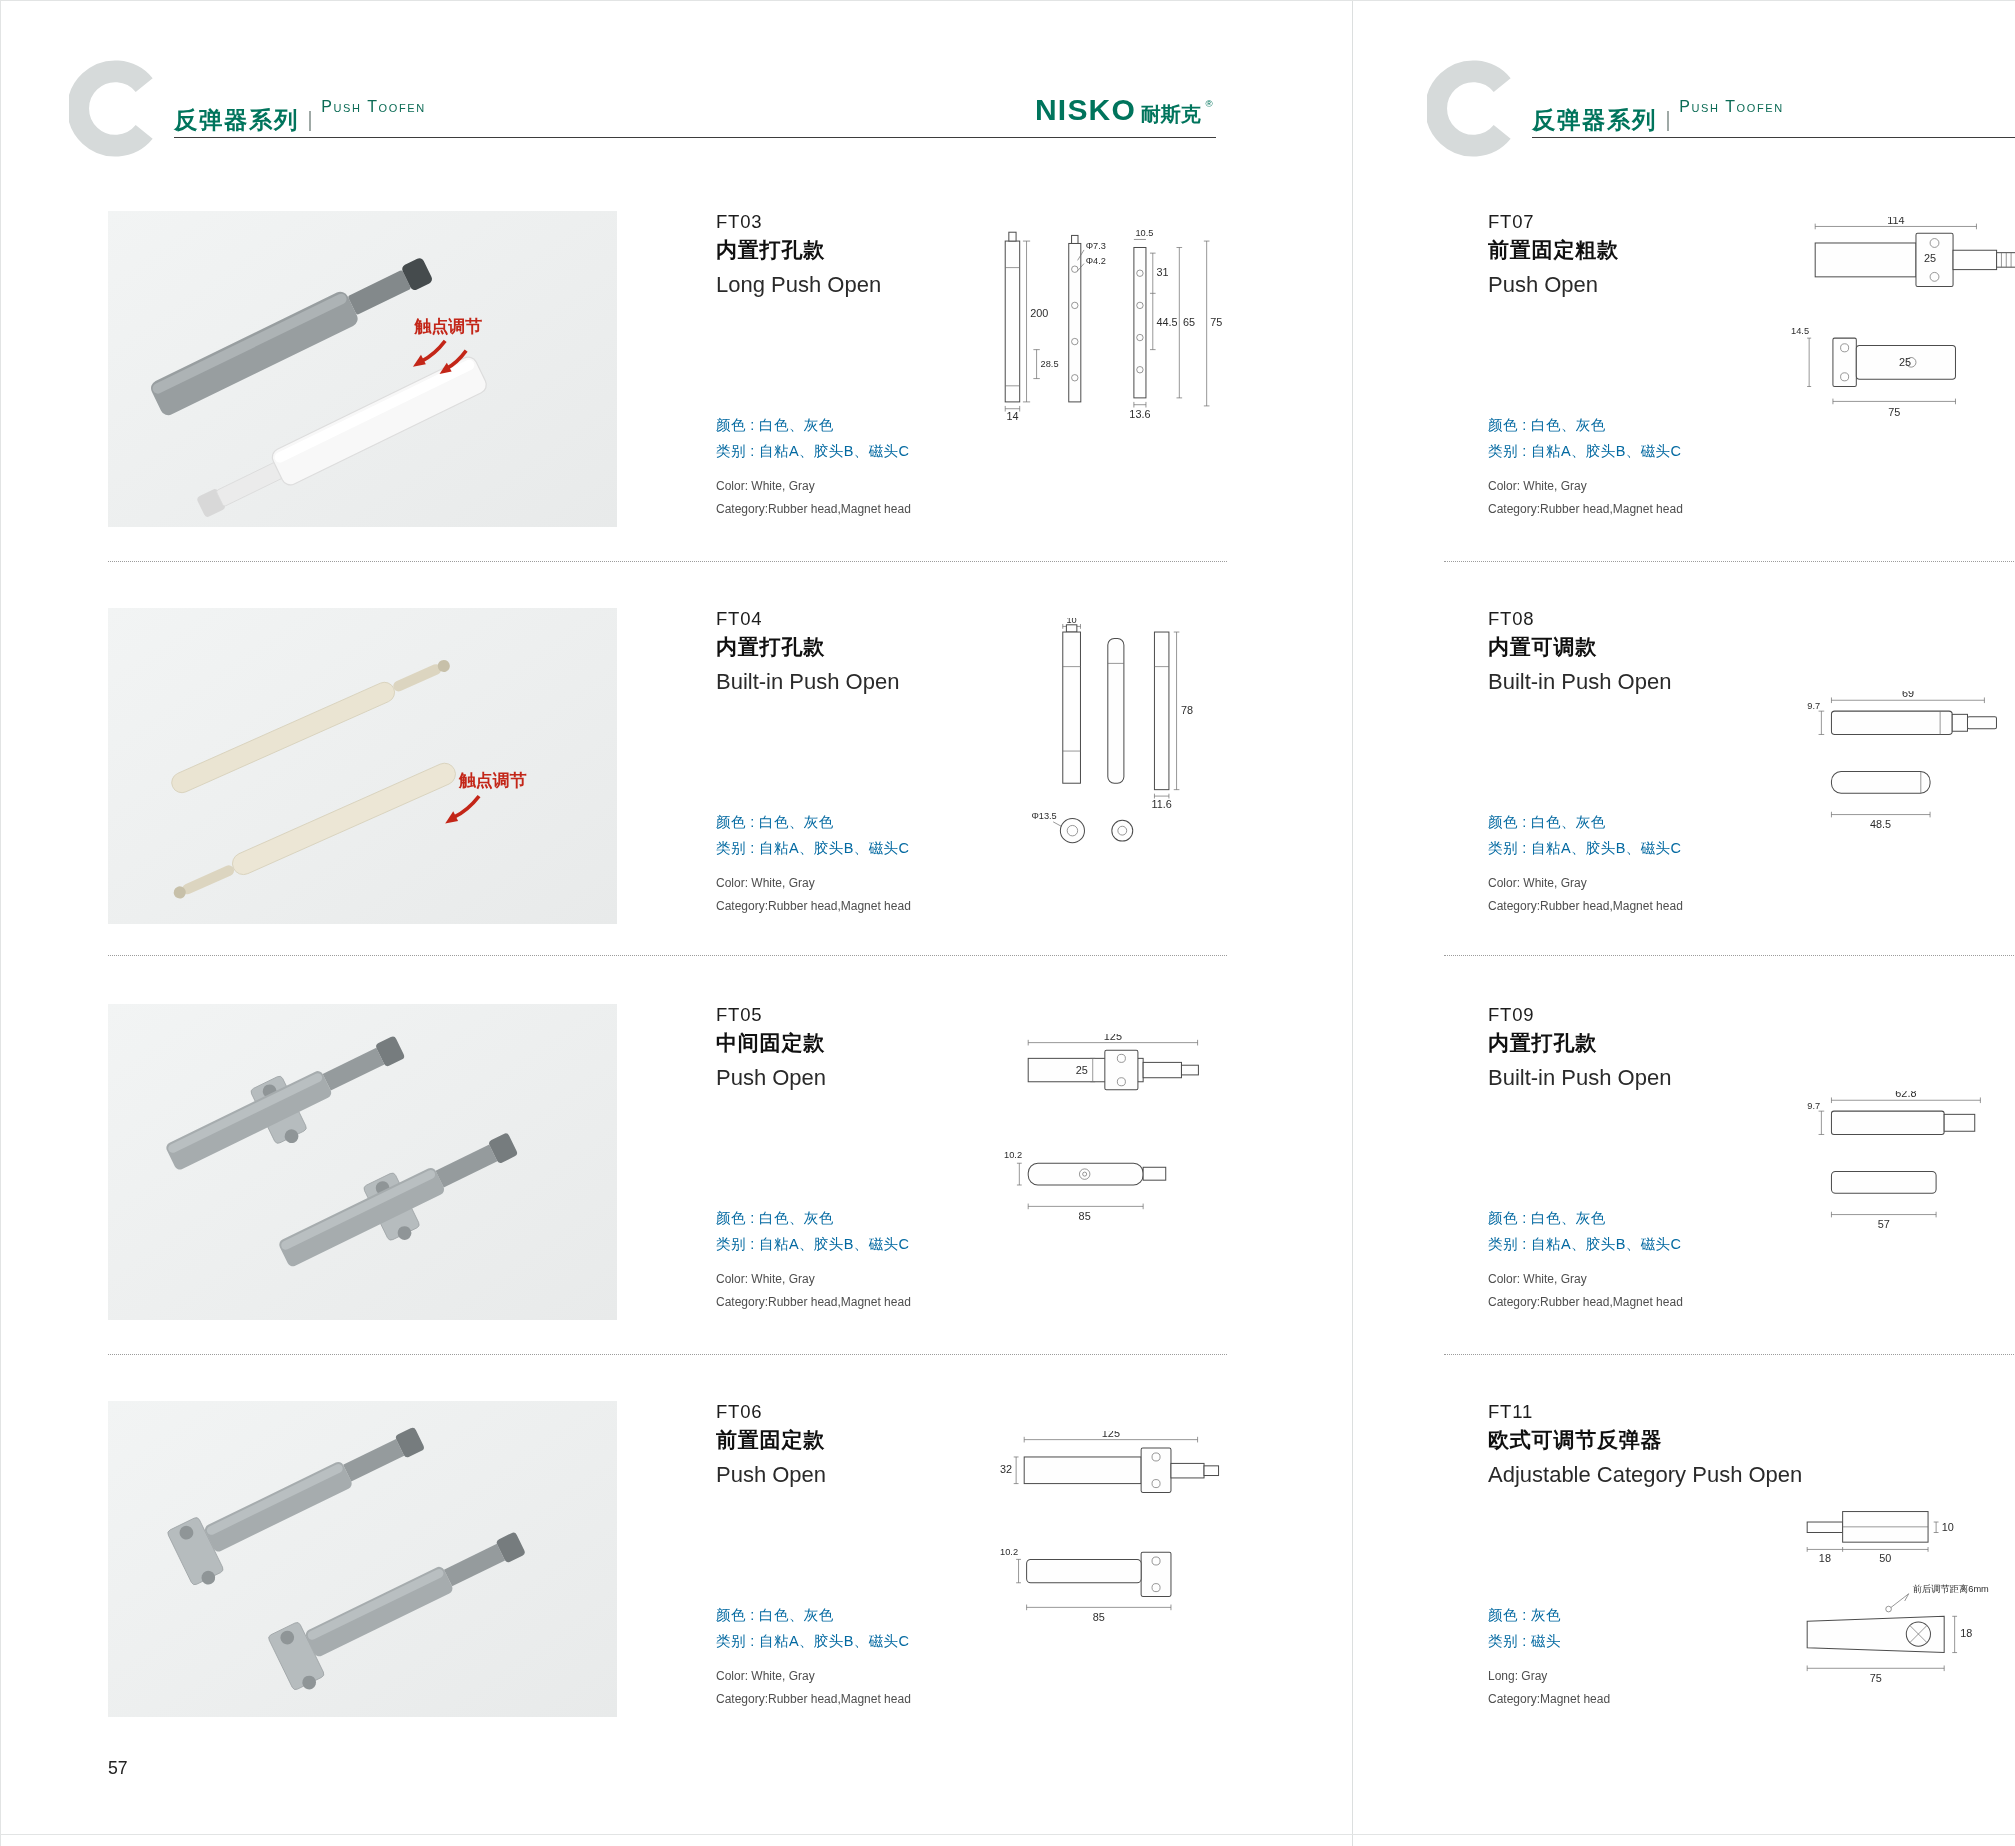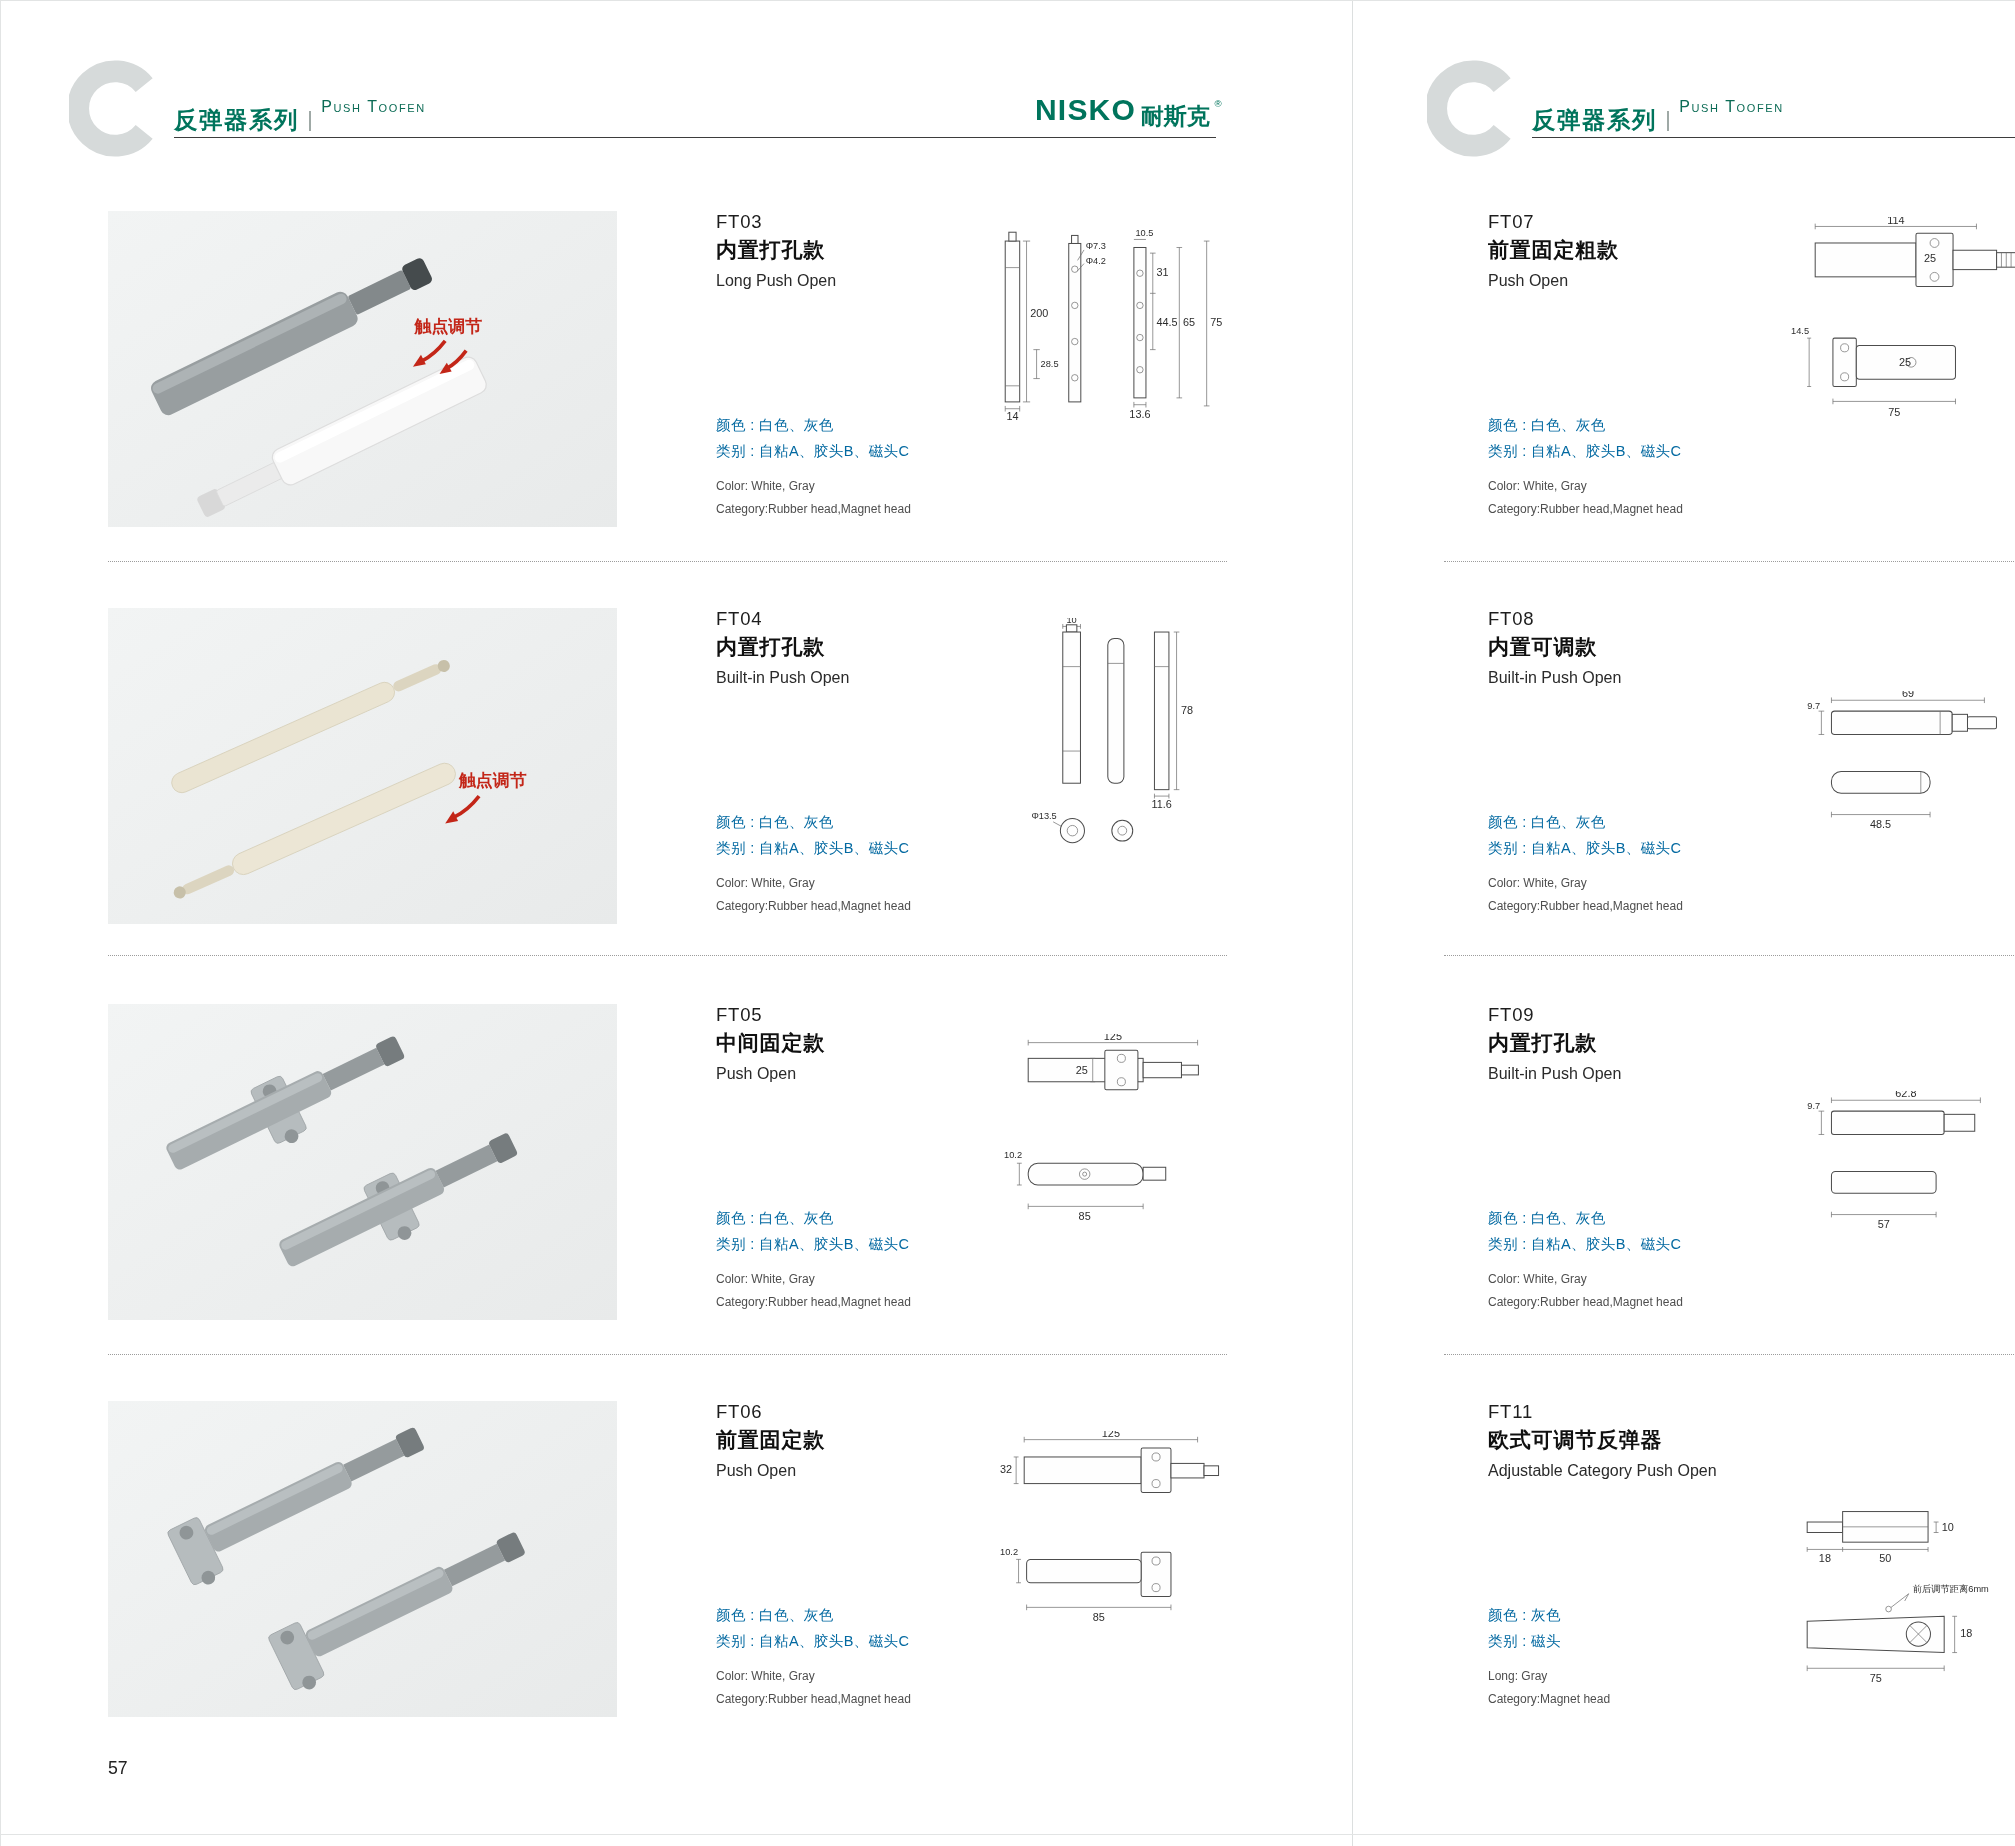--- a/index.html
+++ b/index.html
@@ -10,35 +10,35 @@
 
   
   .c-mark{position:absolute;top:59px;width:97px;height:97px}
   .hdr-title{position:absolute;top:98px;display:flex;align-items:flex-end;gap:10.5px}
   .hdr-cn{font-size:23.4px;font-weight:700;color:#00745c;letter-spacing:1.6px;line-height:1}
   .hdr-sep{width:1.2px;height:20px;background:#9fa9a6;margin-bottom:0.8px}
   .hdr-en{font-size:16px;color:#0b6b55;font-variant:small-caps;letter-spacing:1.6px;line-height:1;margin-bottom:17px}
   .hdr-line{position:absolute;top:136px;height:1.2px;background:#3d3d3d}
   .brand{position:absolute;top:94px;display:flex;align-items:flex-start;gap:4.8px;color:#00745c}
   .brand-en{font-size:30px;font-weight:700;letter-spacing:1.2px;line-height:1}
-  .brand-cn{font-size:23px;font-weight:700;margin-top:6.4px}
+  .brand-cn{font-size:20px;font-weight:700;margin-top:6.4px}
   .brand-reg{font-size:9.7px;margin-top:3.2px}
 
   .pagenum{position:absolute;top:1757px;font-size:17.7px;color:#222}
 
   .dots{position:absolute;height:0;border-top:1.2px dotted #9c9c9c}
 
   .row{position:absolute;width:1352px;height:397px}
   .photo{position:absolute;top:0;width:509px;height:316px;
          background:linear-gradient(145deg,#f2f4f4 0%,#e8eaea 100%)}
   .photo svg{width:100%;height:100%;display:block}
   .tcol{position:absolute;top:0;width:282px}
   .code{position:absolute;top:0;font-size:18.5px;color:#1d1d1d;letter-spacing:0.8px;white-space:nowrap}
   .ncn{position:absolute;top:25px;font-size:21px;font-weight:700;color:#101010;letter-spacing:0.8px;white-space:nowrap}
-  .nen{position:absolute;top:61px;font-size:16px;color:#2a2a2a;white-space:nowrap}
+  .nen{position:absolute;top:61px;font-size:22px;color:#2a2a2a;white-space:nowrap}
   .spec-cn{position:absolute;font-size:14.5px;color:#0369a1;letter-spacing:0.4px;white-space:nowrap}
   .spec-en{position:absolute;font-size:12px;color:#4e4e4e;white-space:nowrap}
   .sc1{top:205px}.sc2{top:231px}.se1{top:268px}.se2{top:291px}
 
   .draw{position:absolute}
   svg .p{fill:#fefefe;stroke:#4c4c4c;stroke-width:2.5}
   svg .d{stroke:#707070;stroke-width:1.8;fill:none}
   svg text{font-family:"Liberation Sans",sans-serif;font-size:27px;fill:#2d2d2d}
   svg .tc{text-anchor:middle}
   svg .s{font-size:23px}

